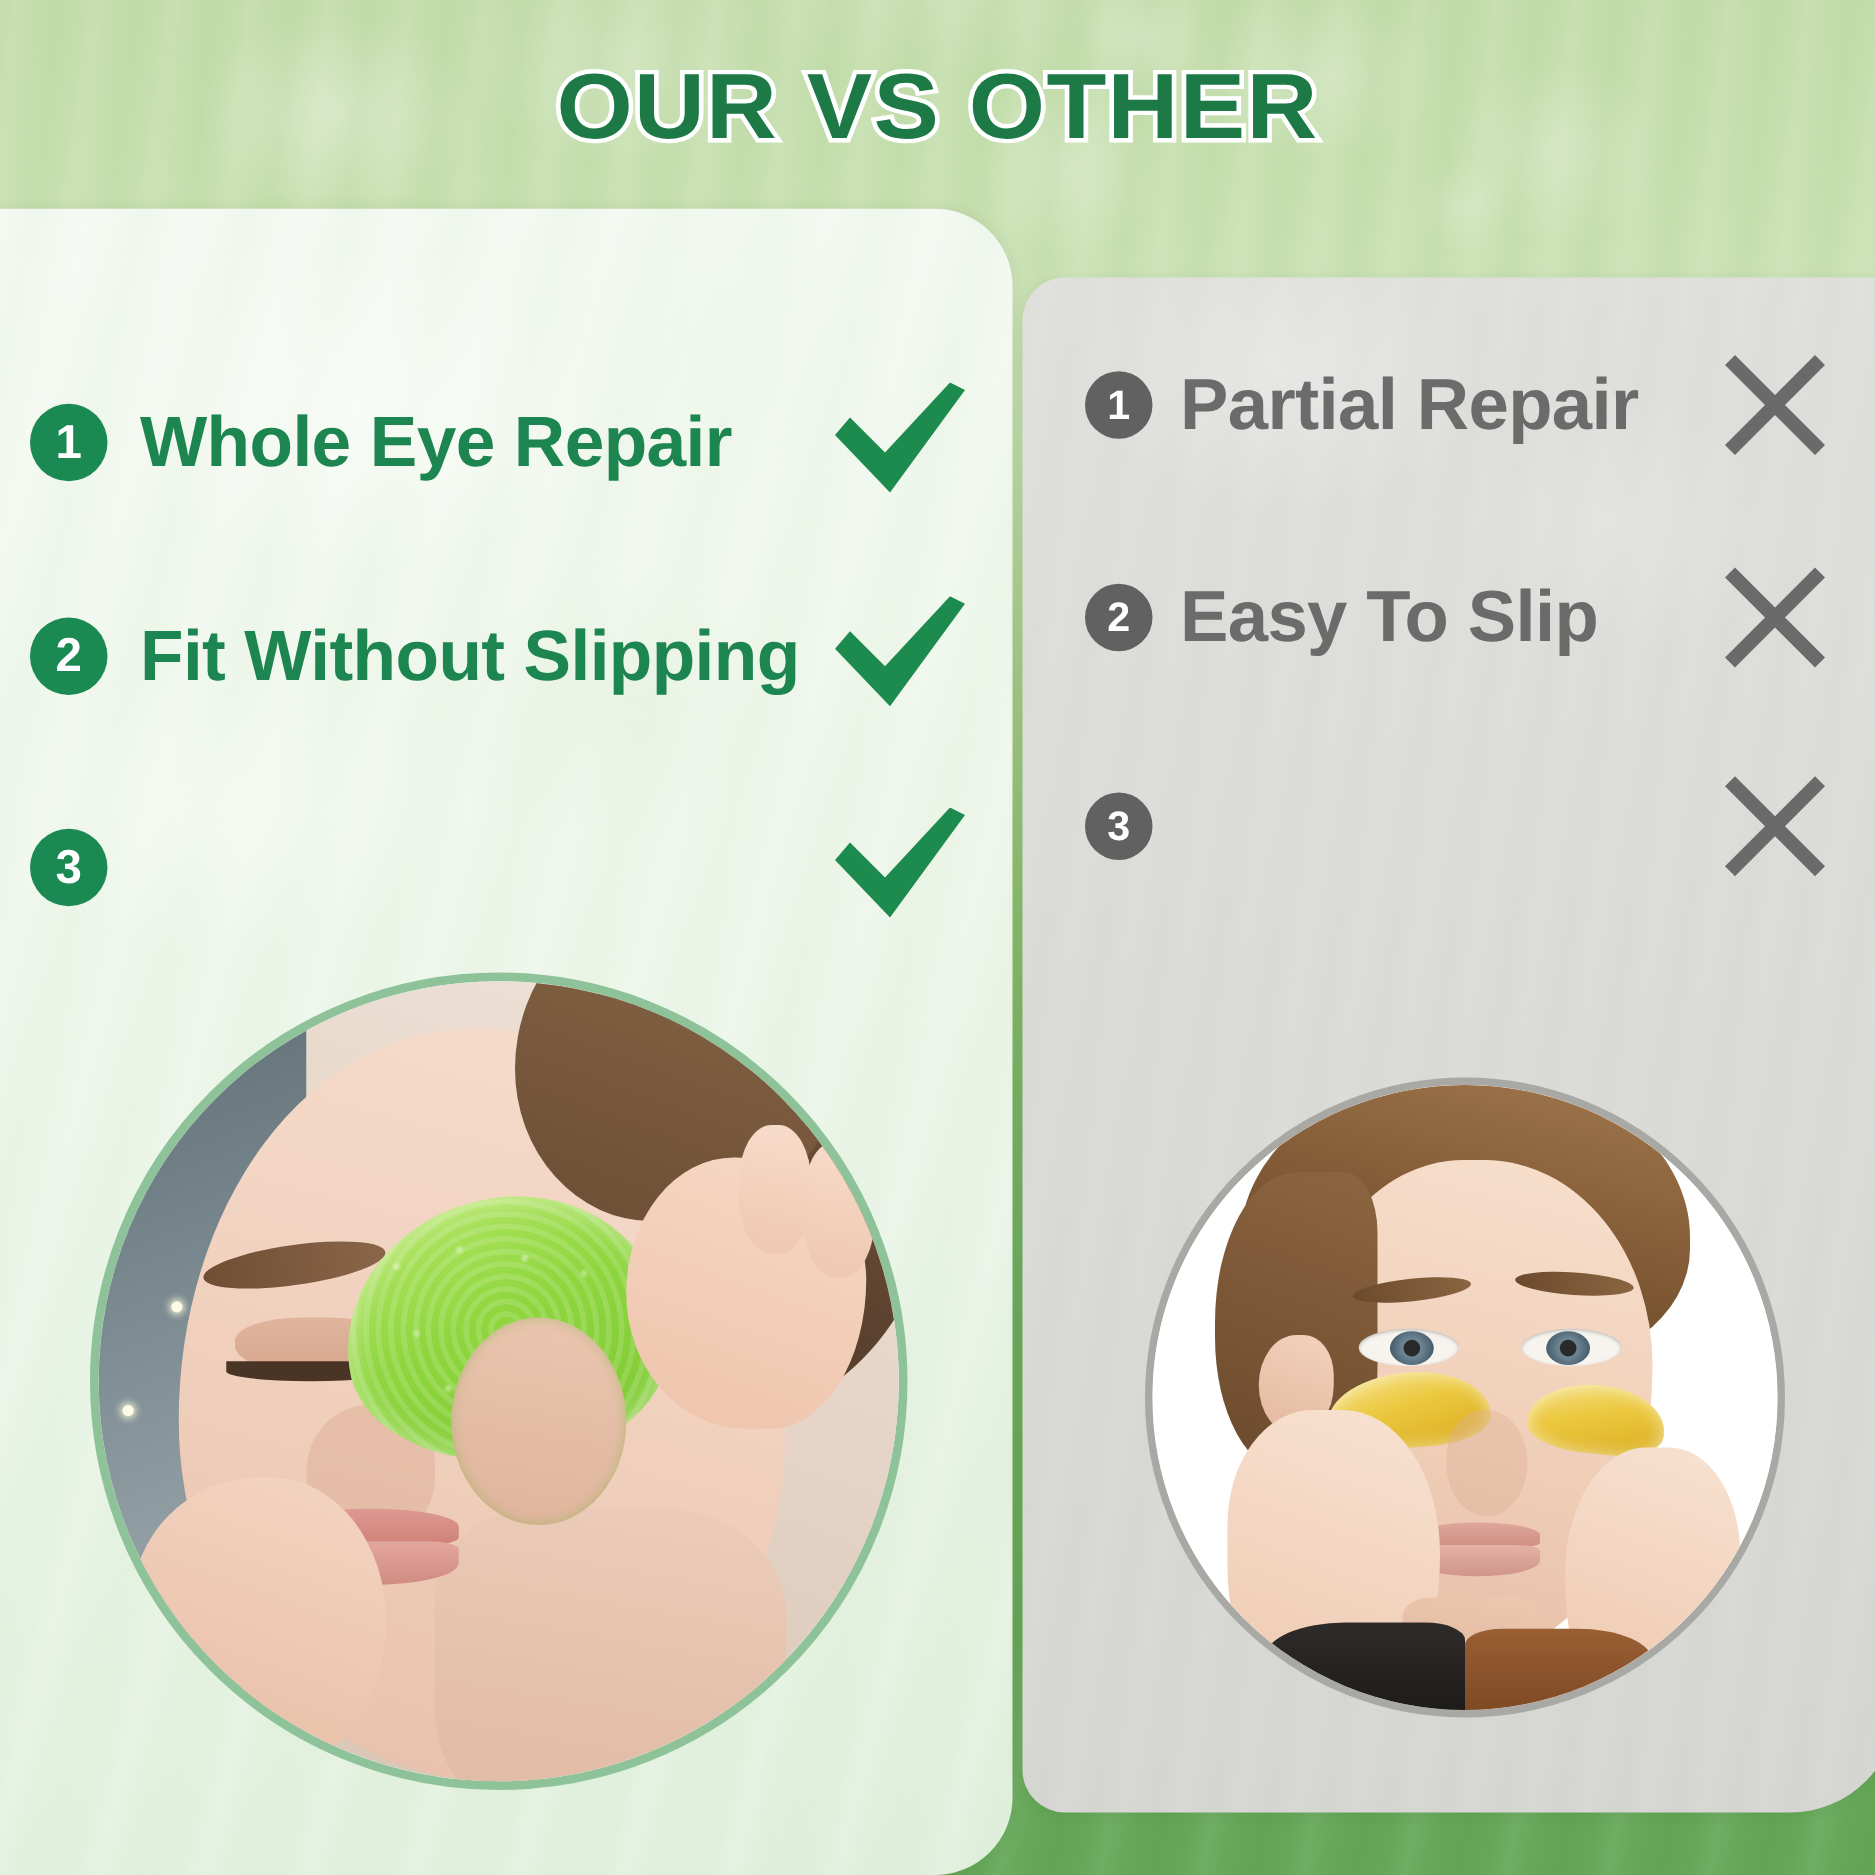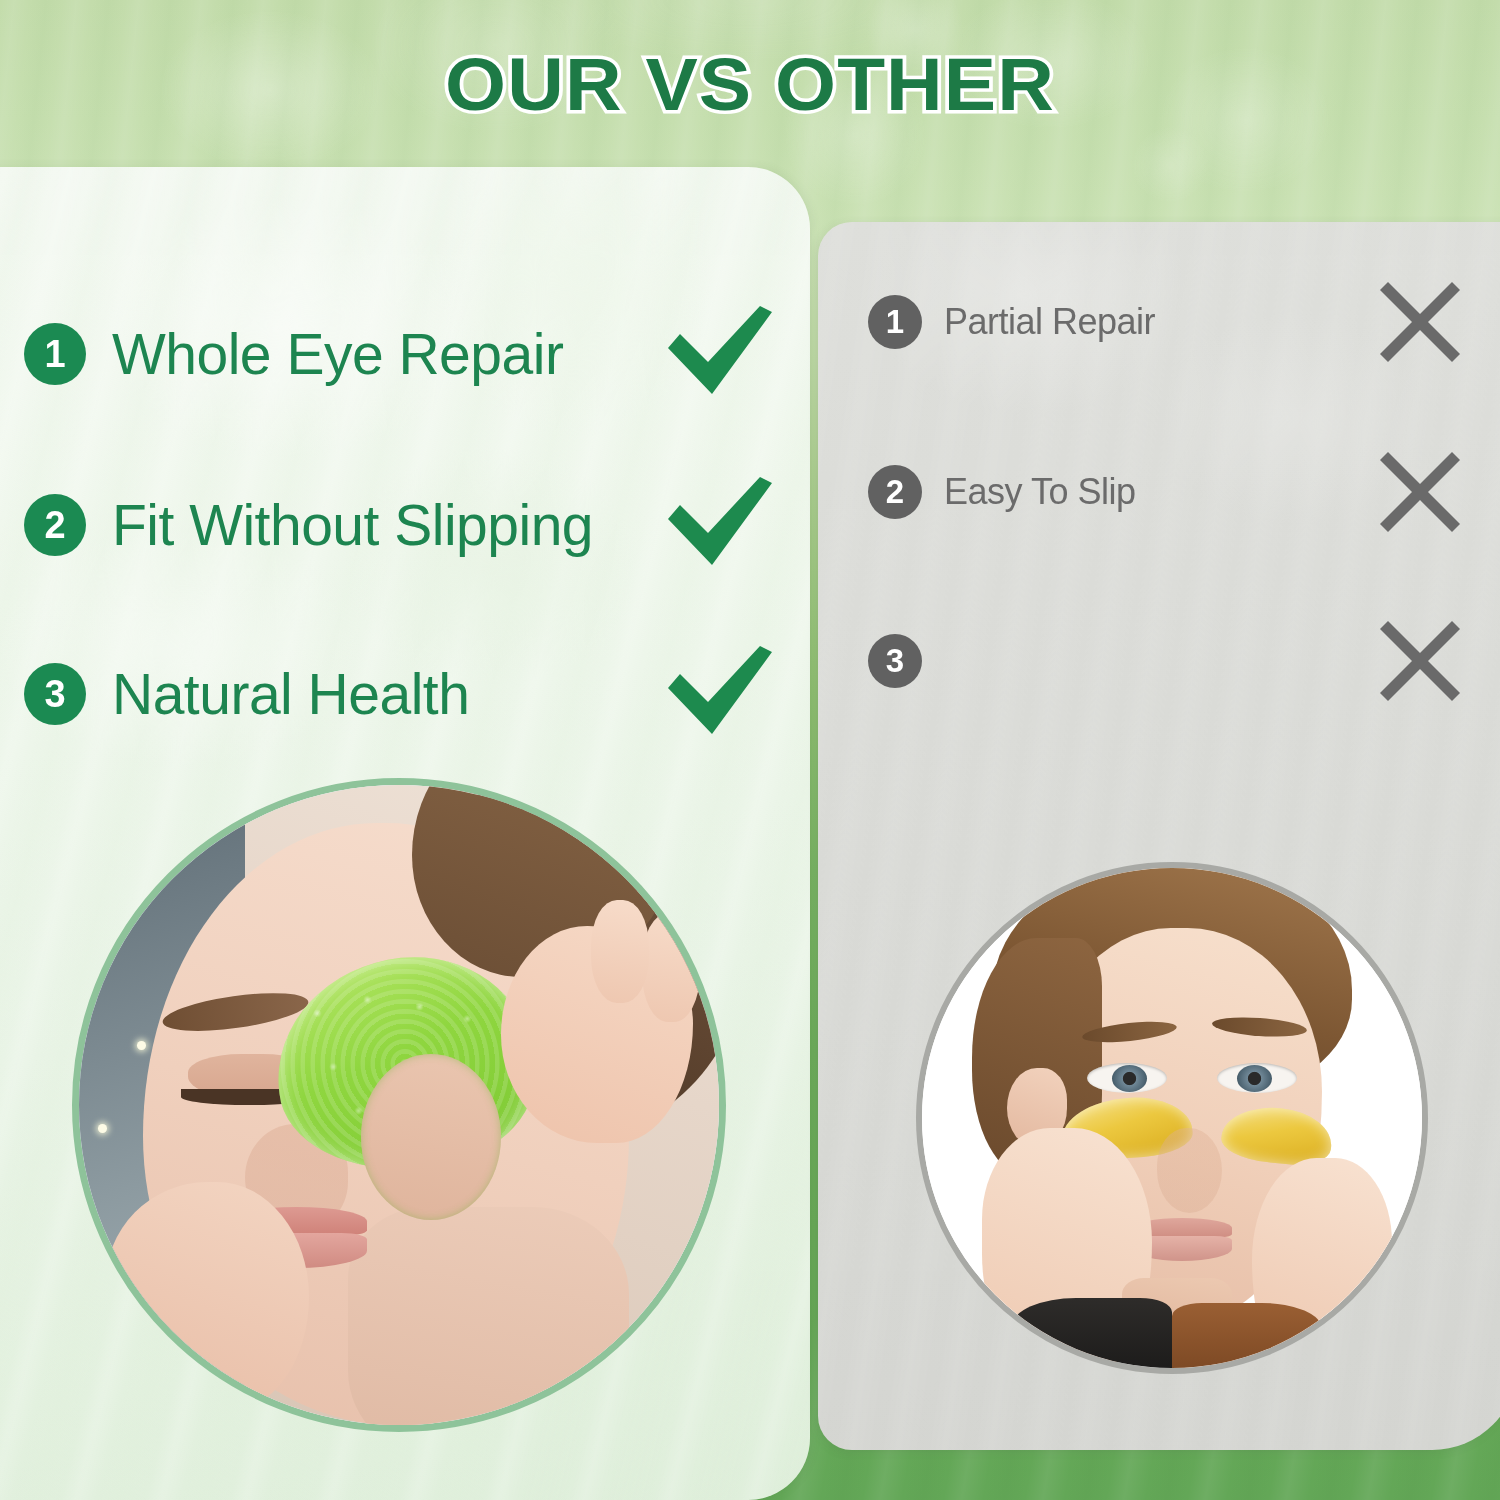--- a/index.html
+++ b/index.html
@@ -172,32 +172,32 @@
     align-items: center;
     justify-content: center;
     font-weight: bold;
     font-family: "Liberation Sans", sans-serif;
   }
   .badge-green { background: #1b8a52; }
   .badge-gray  { background: #616161; }
 
   .row-label {
     font-family: "Liberation Sans", sans-serif;
-    font-weight: normal;
+    font-weight: bold;
     white-space: nowrap;
     line-height: 1;
   }
   .label-green {
     color: #1d8550;
     font-size: 57px;
     letter-spacing: -.5px;
   }
   .label-gray {
     color: #6b6b6b;
-    font-size: 36px;
+    font-size: 58px;
     letter-spacing: -.5px;
   }
 
   .mark {
     flex: 0 0 auto;
     display: flex;
     align-items: center;
     justify-content: center;
   }
 
@@ -366,21 +366,20 @@
       <div class="row-label label-green" style="margin-left:26px;">Fit Without Slipping</div>
       <div class="mark" style="position:absolute; left:640px; width:110px; height:96px;">
         <svg viewBox="0 0 110 96" width="110" height="96" aria-hidden="true">
           <path d="M4 42 L16 28 L44 56 L96 0 L108 6 L48 88 Z" fill="#1d8a4e"></path>
         </svg>
       </div>
     </div>
 
     <div class="row" style="left:54px; top:496px; width:740px;">
       <div class="badge badge-green" style="width:62px;height:62px;font-size:38px;">3</div>
-      <div class="row-label label-green" style="margin-left:26px;">Natural Health</div>
       <div class="mark" style="position:absolute; left:640px; width:110px; height:96px;">
         <svg viewBox="0 0 110 96" width="110" height="96" aria-hidden="true">
           <path d="M4 42 L16 28 L44 56 L96 0 L108 6 L48 88 Z" fill="#1d8a4e"></path>
         </svg>
       </div>
     </div>
   </div>
 
   <div class="panel panel-other">
     <div class="panel-other-tex"></div>

